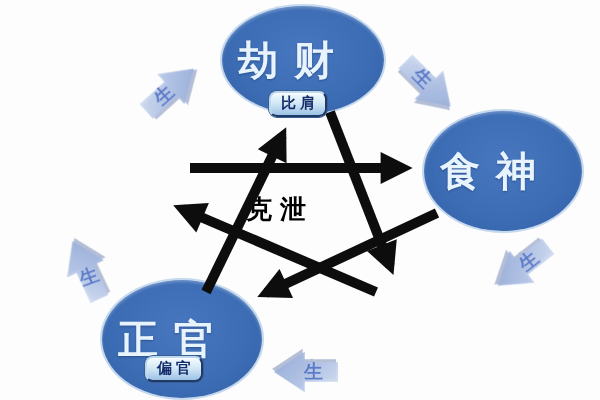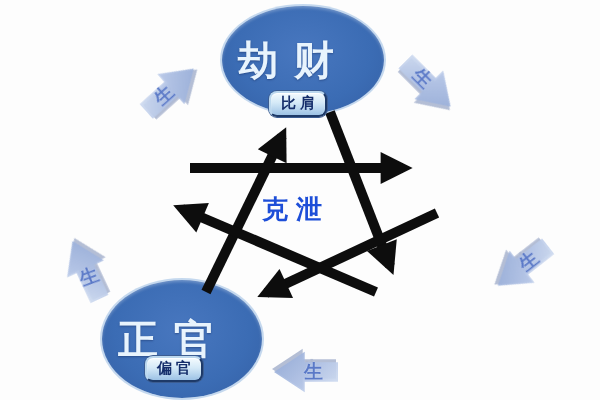--- a/index.html
+++ b/index.html
@@ -31,22 +31,22 @@
     box-shadow:0 0 0 1px #3c5d92, inset 0 1px 1px #ffffff;
     border-radius:8px;
     color:#152e6b;font-weight:bold;font-size:15px;
     letter-spacing:4px;text-indent:4px;
     padding:1px 6px 2px 6px;white-space:nowrap;
     display:flex;align-items:center;justify-content:center;
   }
 
   
   .center-label{
-    position:absolute;left:262px;top:192px;z-index:4;
-    font-size:26px;font-weight:bold;color:#1d4ed8;
+    position:absolute;left:246px;top:192px;z-index:4;
+    font-size:26px;font-weight:bold;color:#000000;
     letter-spacing:8px;white-space:nowrap;
   }
 
   
   .ke-svg{position:absolute;inset:0;z-index:5;pointer-events:none;}
 
   
   .sheng-arrow{
     position:absolute;width:64px;height:44px;z-index:2;
     display:flex;align-items:center;justify-content:center;
@@ -68,20 +68,23 @@
 <body>
 
 <div class="stage">
 
   <div class="node" style="left:222px;top:6px;width:162px;height:108px;">
     <span class="node-main">劫财</span>
   </div>
   <div class="sub-label" style="left:269px;top:91px;">比肩</div>
 
 
+  <div class="node" style="left:424px;top:111px;width:158px;height:120px;">
+    <span class="node-main">食神</span>
+  </div>
 
   <div class="node" style="left:102px;top:280px;width:160px;height:118px;">
     <span class="node-main">正官</span>
   </div>
   <div class="sub-label" style="left:145px;top:356px;">偏官</div>
 
 
   <div class="center-label">克泄</div>
 
   <svg class="ke-svg" width="600" height="400" viewBox="0 0 600 400">

